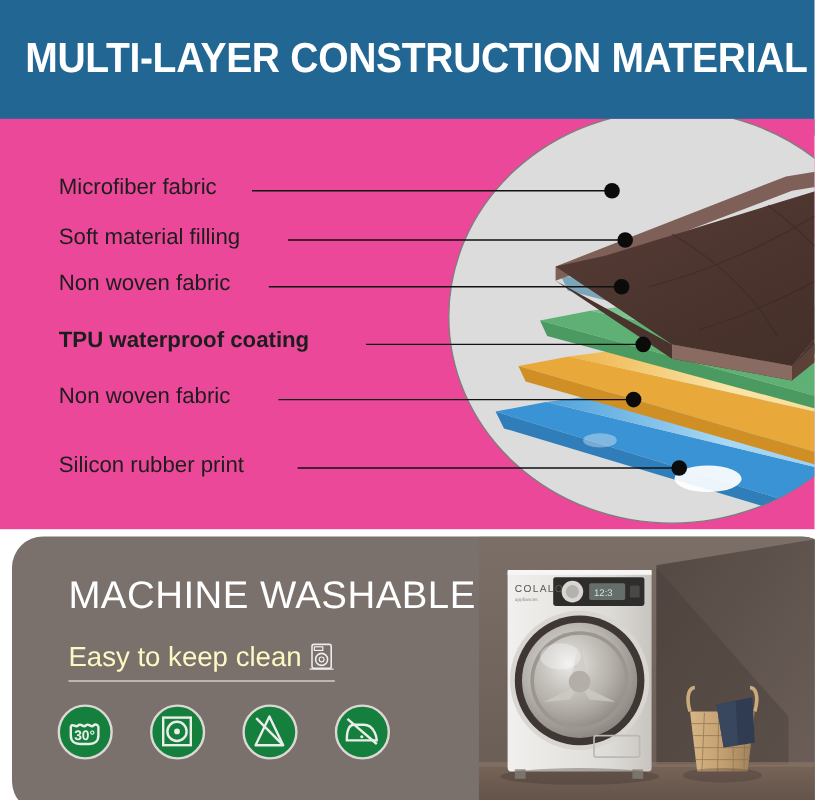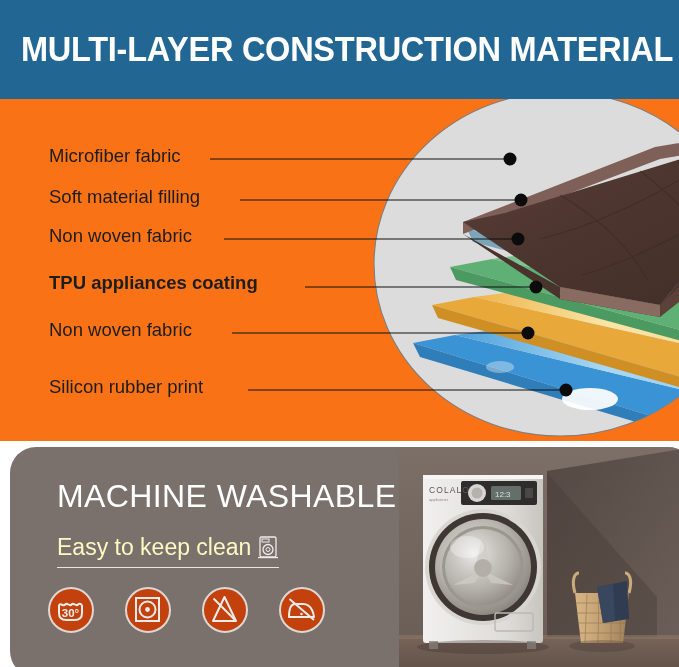--- a/index.html
+++ b/index.html
@@ -41,21 +41,21 @@
     transform: scaleX(0.93);
     transform-origin: left center;
   }
 
   
   #layers-section {
     position: absolute;
     left: 0; top: 99px;
     width: 679px;
     height: 342px;
-    background: #f97316;
+    background: #ec4899;
     overflow: hidden;
   }
   #layer-stage {
     position: absolute;
     left: 0; top: 0;
     width: 679px;
     height: 342px;
   }
 
   
@@ -122,21 +122,21 @@
     position: absolute;
     left: 38px;
     top: 140px;
     display: flex;
     gap: 31px;
   }
   .care-icon {
     width: 46px;
     height: 46px;
     border-radius: 50%;
-    background: #c2410c;
+    background: #15803d;
     border: 2.5px solid #ddd8d5;
     position: relative;
     box-sizing: border-box;
   }
 </style>
 </head>
 <body>
 
 <div id="page">
 
@@ -251,21 +251,21 @@
         <circle cx="518" cy="140" r="6.5"></circle>
         <circle cx="536" cy="188" r="6.5"></circle>
         <circle cx="528" cy="234" r="6.5"></circle>
         <circle cx="566" cy="291" r="6.5"></circle>
       </g>
     </svg>
 
     <div class="layer-label" style="top:46px;">Microfiber fabric</div>
     <div class="layer-label" style="top:87px;">Soft material filling</div>
     <div class="layer-label" style="top:126px;">Non woven fabric</div>
-    <div class="layer-label bold" style="top:173px;">TPU appliances coating</div>
+    <div class="layer-label bold" style="top:173px;">TPU waterproof coating</div>
     <div class="layer-label" style="top:220px;">Non woven fabric</div>
     <div class="layer-label" style="top:277px;">Silicon rubber print</div>
   </div>
 
   <div id="washable-panel">
 
     <svg id="panel-photo" viewBox="0 0 295 230" preserveAspectRatio="xMidYMid slice">
       <defs>
         <linearGradient id="gWall" x1="0" y1="0" x2="0" y2="1">
           <stop offset="0%" stop-color="#7c6f68"></stop>

